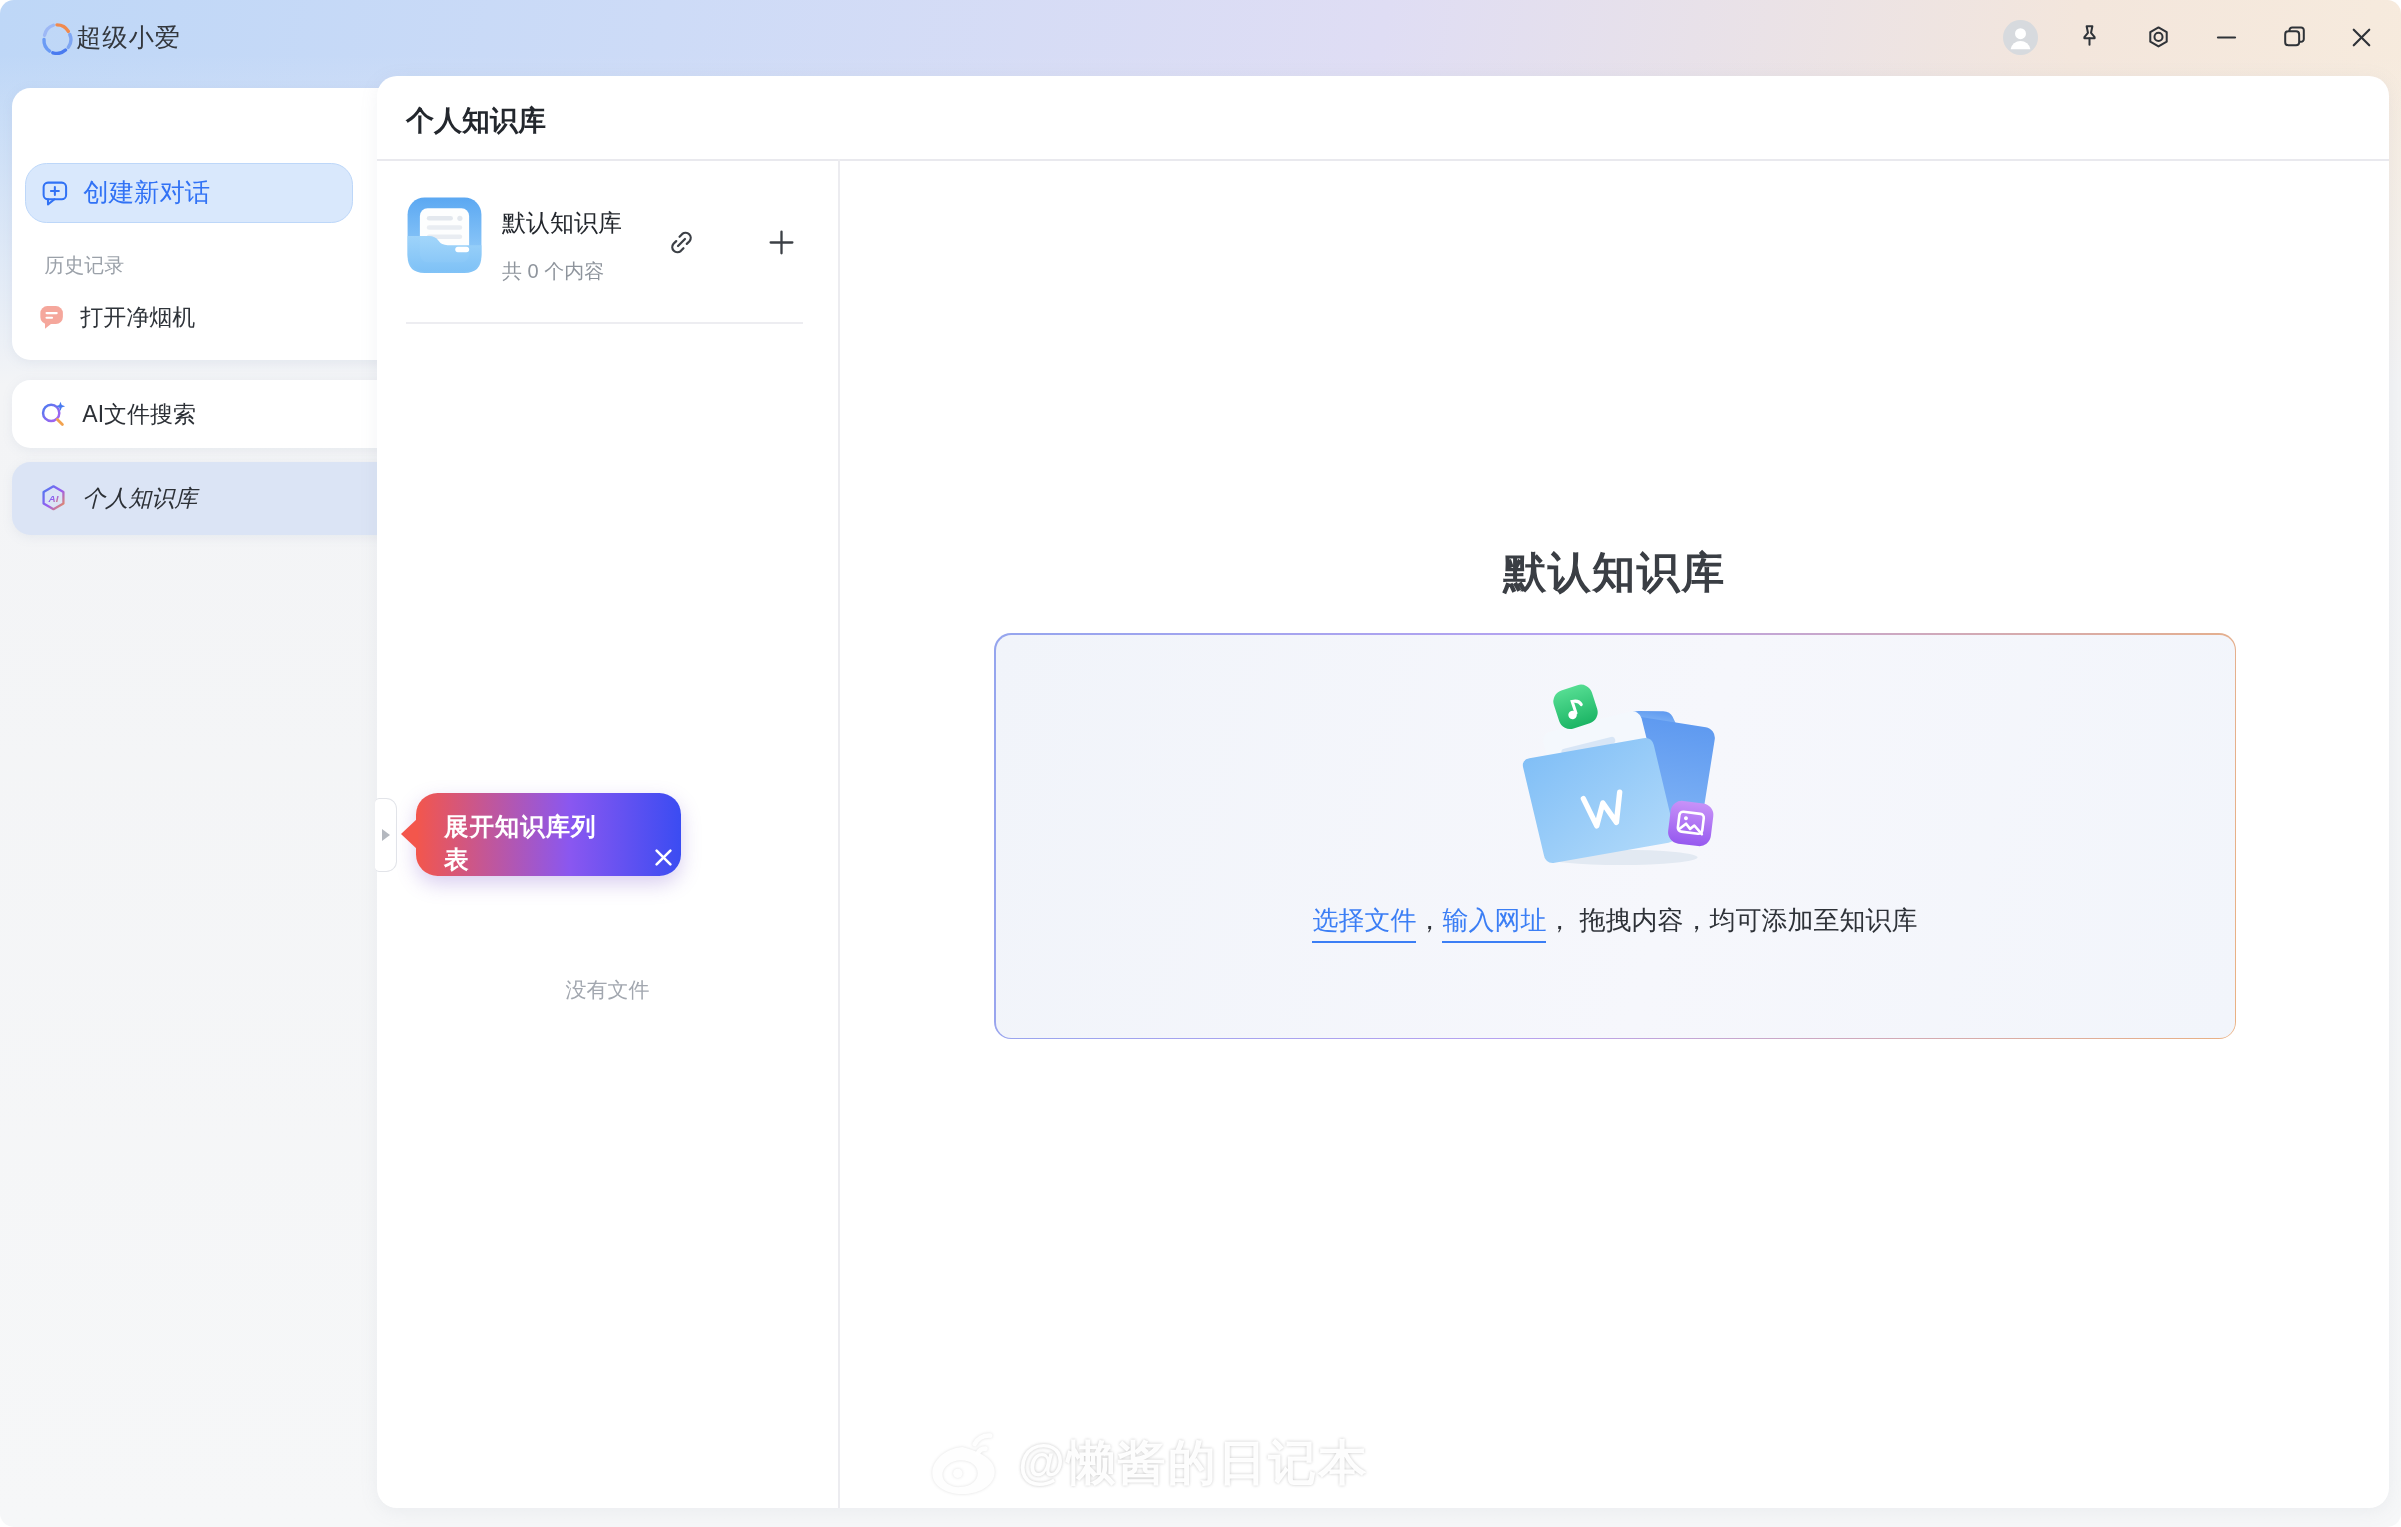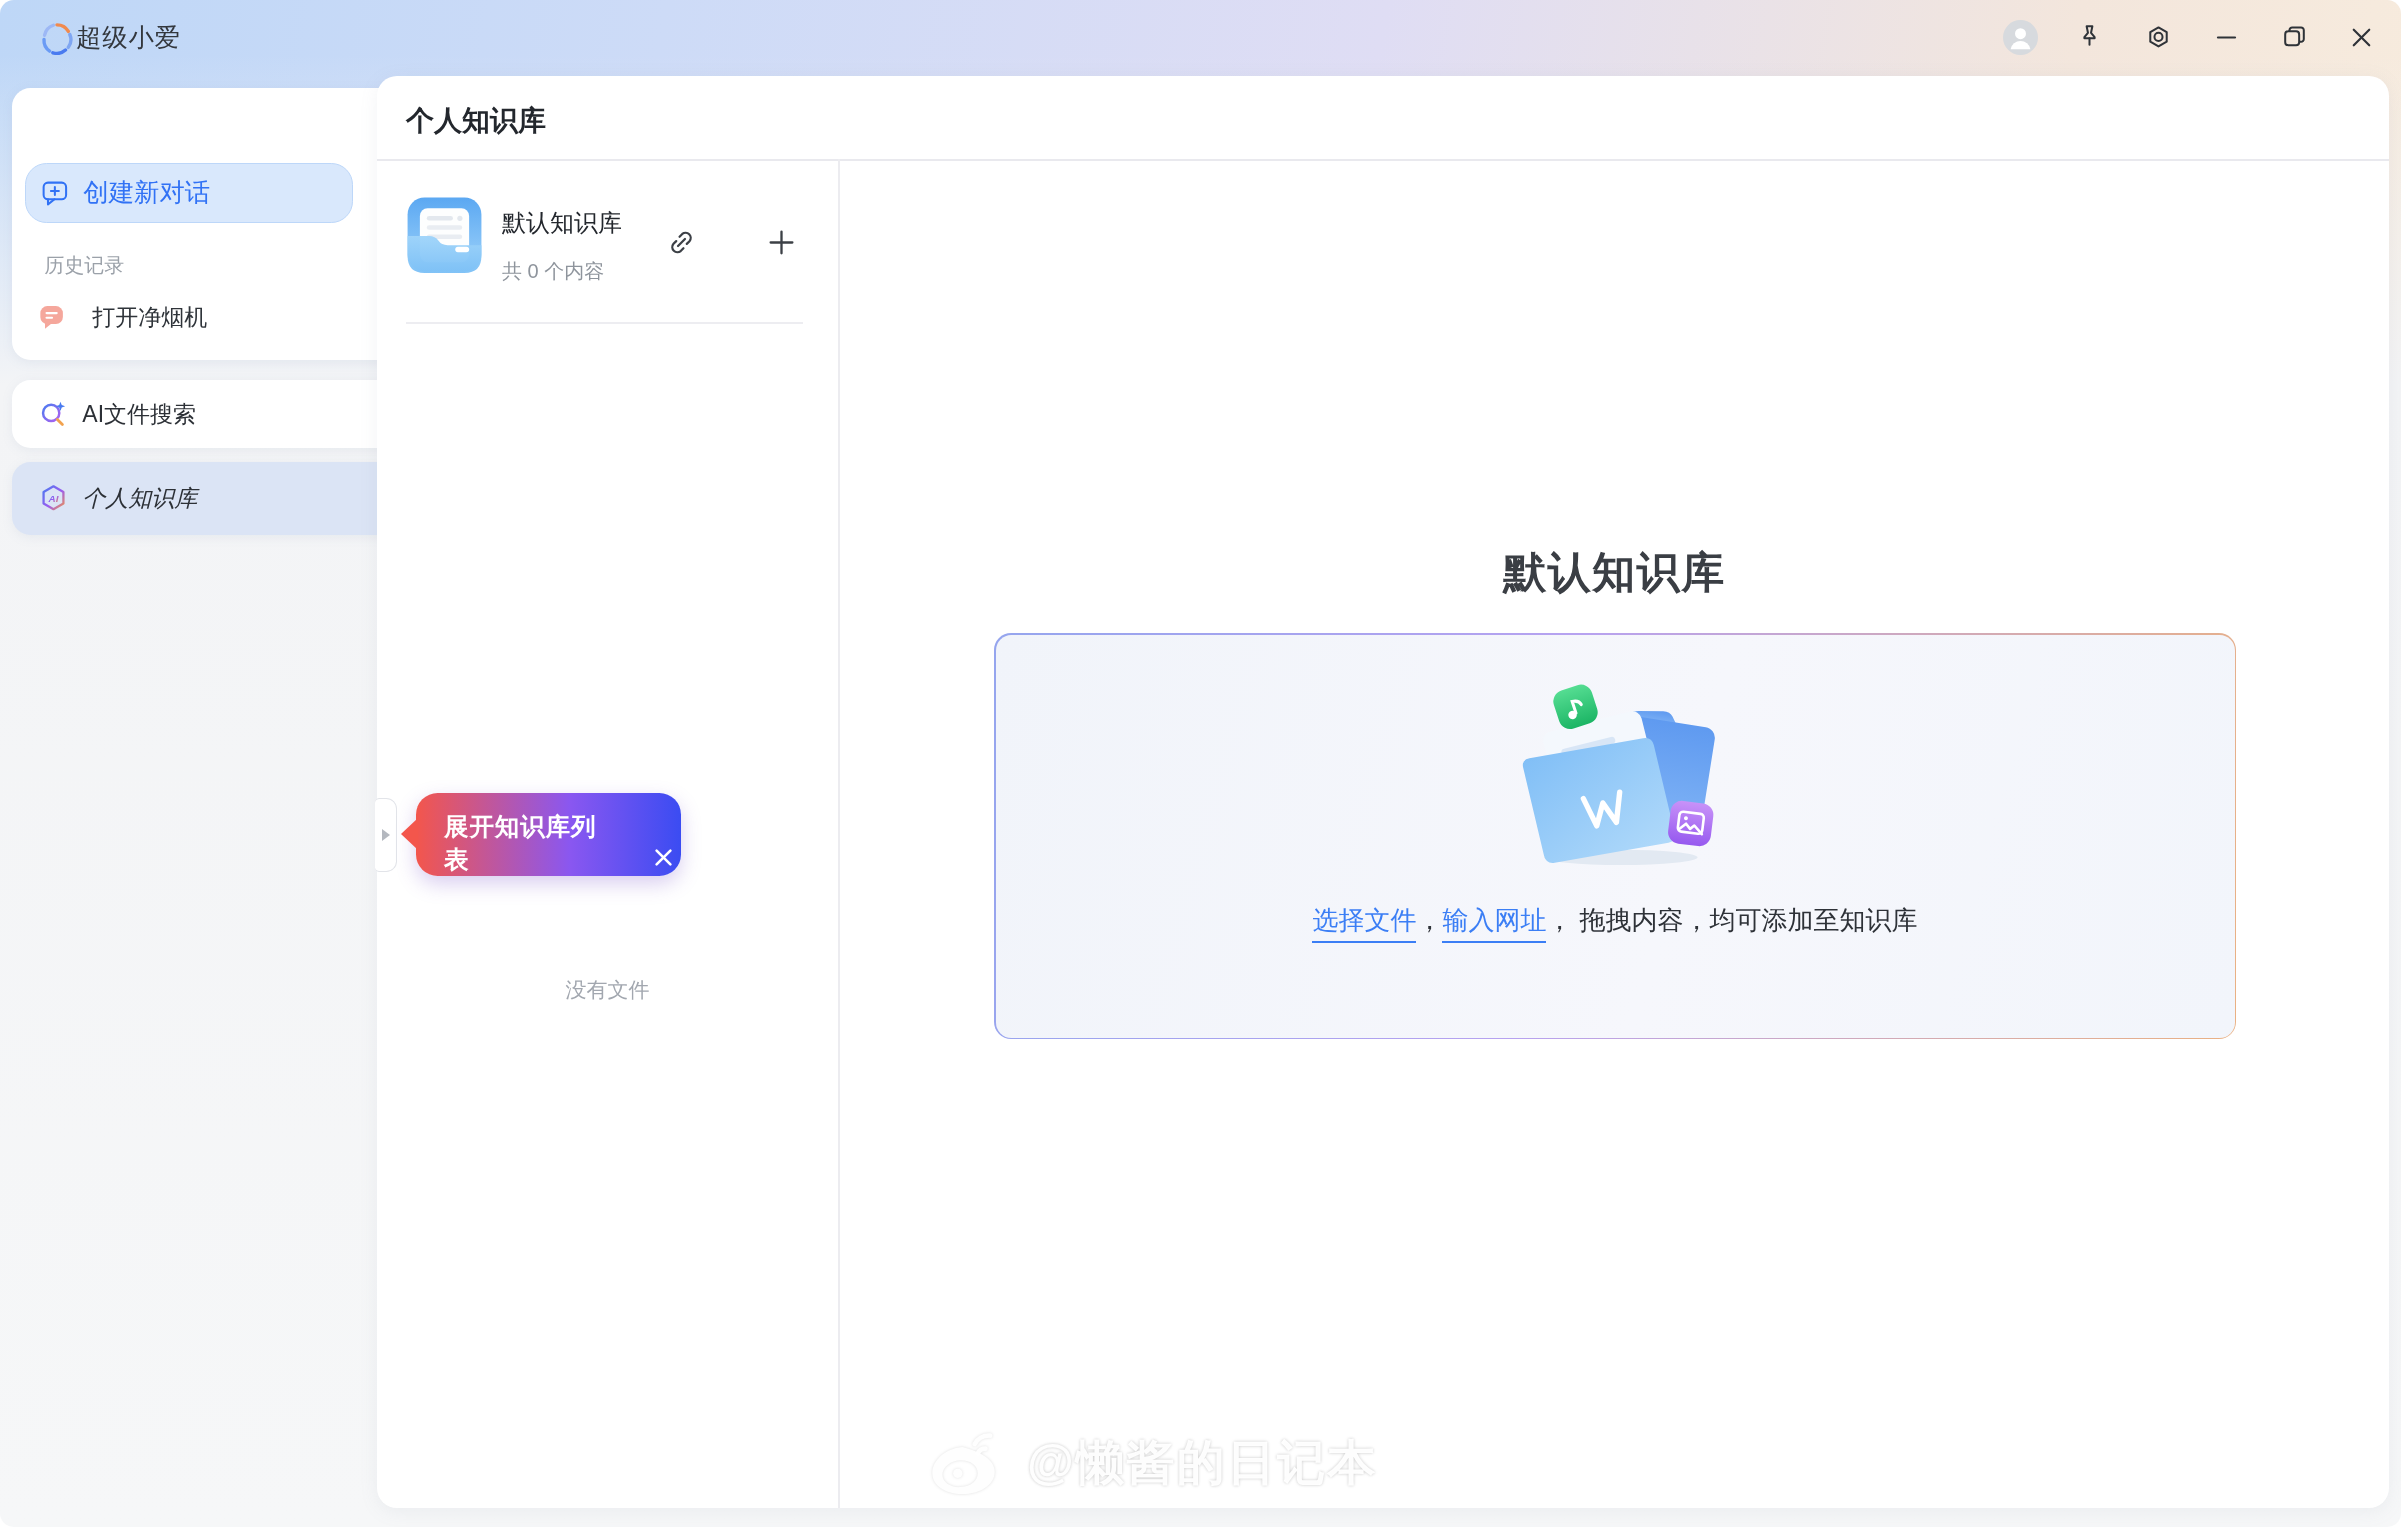--- a/index.html
+++ b/index.html
@@ -33,21 +33,21 @@
                box-shadow:0 2.3px 10.8px rgba(130,145,175,.10); }
   .card-top { top:88px; height:272px; }
   .panel-toggle { position:absolute; left:28px; top:95px; width:46px; height:46px; border:none; background:transparent; cursor:pointer; display:flex; align-items:center; justify-content:center; }
   .new-chat-btn { position:absolute; left:13px; top:75px; width:328px; height:60px;
                   background:#d9e8fc; border:1.5px solid #bdd7f9; border-radius:21.6px;
                   display:flex; align-items:center; gap:14px; padding-left:14px; cursor:pointer; }
   .new-chat-label { font-size:25.4px; color:#3172f5; font-weight:500; }
   .hist-label { position:absolute; left:32px; top:164px; font-size:20px; color:#9ba1a9; }
   .hist-item { position:absolute; left:13px; top:202px; width:328px; height:54px; border-radius:12.3px;
                display:flex; align-items:center; gap:14px; padding-left:13px; cursor:pointer; background:transparent; border:none; }
-  .hist-item-label { font-size:23px; color:#2f343a;margin-left:12px; }
+  .hist-item-label { font-size:23px; color:#2f343a; }
   .nav-card { height:68px; display:flex; align-items:center; gap:13px; padding-left:26px; cursor:pointer; border:none; }
   .nav-search { top:380px; }
   .nav-kb { top:462px; height:73px; background:#dbe4f5;font-style:italic; }
   .nav-label { font-size:23px; color:#2c3036; }
   .nav-kb .nav-label { font-weight:500; }
 
   
   .panel { position:absolute; left:377px; top:76px; width:2012px; height:1432px; background:#ffffff;
            border-radius:20px; box-shadow:0 3.1px 18.5px rgba(140,150,170,.10); }
   .panel-header { position:absolute; left:0; top:0; width:100%; height:83px; }
@@ -88,21 +88,21 @@
   .dropzone-border { position:absolute; left:154px; top:474px; width:1242px; height:406px; border-radius:17px;
                      background:linear-gradient(100deg,#95a5ee 0%, #b7a2f0 45%, #eab183 100%); padding:1.5px; }
   .dropzone { width:100%; height:100%; border-radius:15.4px;
               background:linear-gradient(105deg,#f1f4fa 0%, #f6f7fc 55%, #f2f5fb 100%); position:relative; }
   .illustration { position:absolute; left:498px; top:38px; width:246px; height:192px; }
   .action-line { position:absolute; left:0; top:268px; width:100%; text-align:center; font-size:26px; color:#2e3238; font-weight:500; }
   .action-link { color:#3b7ef5; text-decoration:none; border-bottom:2.3px solid #3b7ef5; padding-bottom:6px; cursor:pointer; }
   .support-line { position:absolute; left:0; top:326px; width:100%; text-align:center; font-size:20px; color:#a6abb2; }
 
   
-  .watermark { position:absolute; left:927px; top:1427px; display:flex; align-items:center; gap:20px;
+  .watermark { position:absolute; left:927px; top:1427px; display:flex; align-items:center; gap:11px;
                filter:drop-shadow(0 0 1.5px rgba(0,0,0,0.13)); pointer-events:none; }
   .watermark-text { font-size:48px; font-weight:700; color:rgba(255,255,255,.95); letter-spacing:2.3px;
                     text-shadow:0 0 3.8px rgba(0,0,0,0.10); }
 
   svg { display:block; }
 </style>
 </head>
 <body>
 
 <div id="app">

